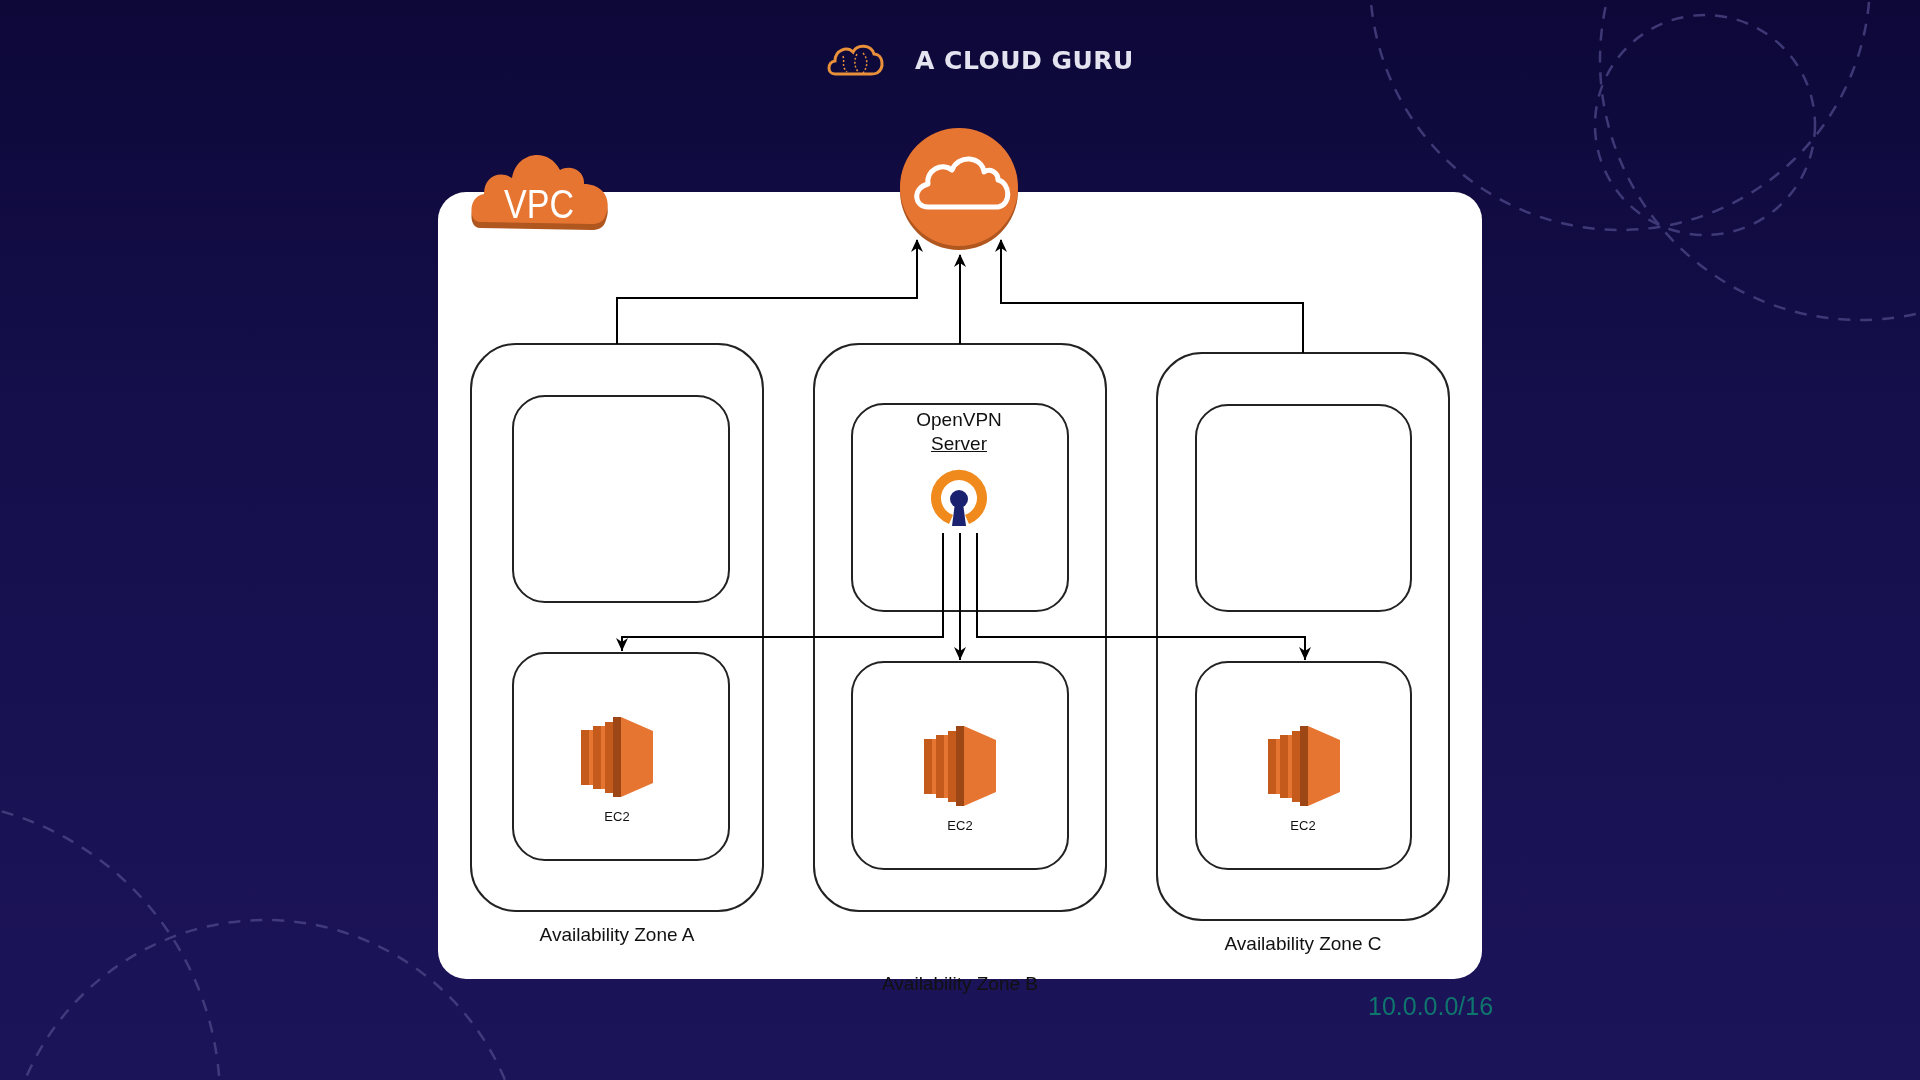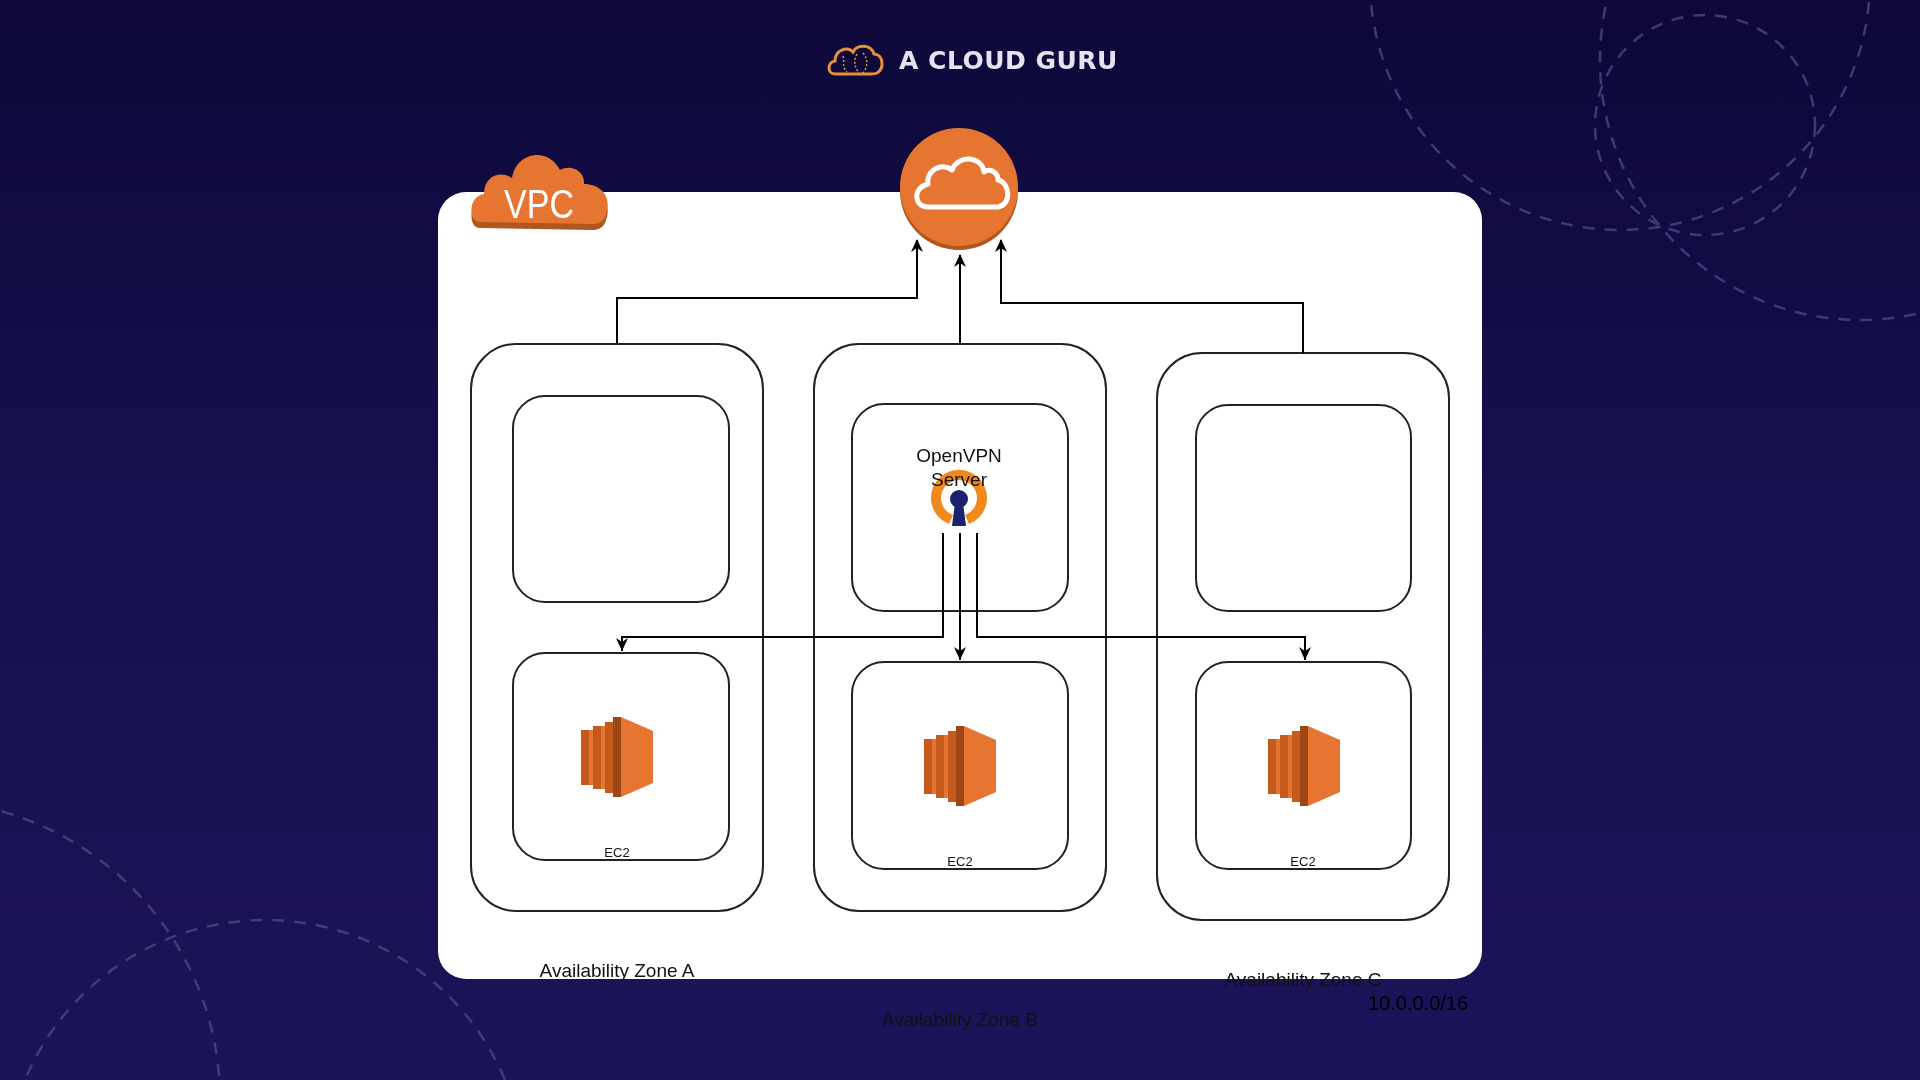--- a/index.html
+++ b/index.html
@@ -2,30 +2,30 @@
 <html><head>
 <meta charset="utf-8">
 <style>
   html, body { margin: 0; padding: 0; }
   body {
     width: 1920px; height: 1080px; overflow: hidden; position: relative;
     background: linear-gradient(180deg, #0d0838 0%, #150f4c 40%, #1c1459 100%);
     font-family: "Liberation Sans", sans-serif;
   }
   .bg-deco { position: absolute; left: 0; top: 0; width: 1920px; height: 1080px; pointer-events: none; }
-  .brand { position: absolute; left: 825px; top: 38px; height: 44px; display: flex; align-items: center; gap: 12px; }
+  .brand { position: absolute; left: 825px; top: 38px; height: 44px; display: flex; align-items: center; gap: 28px; }
   .brand-text { color: #e4e4f0; font-weight: bold; font-size: 25px; letter-spacing: 0.5px; font-family: "DejaVu Sans", sans-serif; }
   .vpc-box {
     position: absolute; left: 438px; top: 192px; width: 1044px; height: 787px;
     background: #ffffff; border-radius: 28px;
   }
   .diagram { position: absolute; left: 0; top: 0; width: 1920px; height: 1080px; }
-  .lbl { position: absolute; color: #111; font-size: 19px; text-align: center; white-space: nowrap; transform: translateX(-50%); margin-top: 36px; }
+  .lbl { position: absolute; color: #111; font-size: 19px; text-align: center; white-space: nowrap; transform: translateX(-50%); }
   .ec2-lbl { font-size: 13px; }
-  .cidr { position: absolute; left: 1368px; top: 992px; color: #000000; font-size: 20px; }
+  .cidr { position: absolute; left: 1368px; top: 992px; color: #0f766e; font-size: 25px; }
 </style>
 </head>
 <body>
 
 <svg class="bg-deco" viewBox="0 0 1920 1080">
   <g fill="none" stroke="#4b4585" stroke-width="2.5" stroke-dasharray="12 10" opacity="0.8">
     <circle cx="1620" cy="-20" r="250"></circle>
     <circle cx="1705" cy="125" r="110"></circle>
     <circle cx="1860" cy="60" r="260"></circle>
     <circle cx="-80" cy="1100" r="300"></circle>
@@ -117,21 +117,21 @@
     <rect x="8" y="13" width="4" height="55" fill="#e77532"></rect>
     <rect x="12" y="9" width="8" height="63" fill="#c45a1c"></rect>
     <rect x="20" y="9" width="4" height="63" fill="#e77532"></rect>
     <rect x="24" y="5" width="8" height="71" fill="#c45a1c"></rect>
     <polygon points="32,0 40,0 40,80 32,80" fill="#9d4616"></polygon>
     <polygon points="40,0 72,14 72,66 40,80" fill="#e77532"></polygon>
   </g>
 </svg>
 
 <div class="lbl" style="left:959px; top:409px;">OpenVPN</div>
-<div class="lbl" style="left:959px; top:433px;">Server</div>
+<div class="lbl" style="left:959px; top:433px;text-decoration:underline;">Server</div>
 
 <div class="lbl ec2-lbl" style="left:617px; top:809px;">EC2</div>
 <div class="lbl ec2-lbl" style="left:960px; top:818px;">EC2</div>
 <div class="lbl ec2-lbl" style="left:1303px; top:818px;">EC2</div>
 
 <div class="lbl" style="left:617px; top:924px;text-align:center;">Availability Zone A</div>
 <div class="lbl" style="left:960px; top:973px;">Availability Zone B</div>
 <div class="lbl" style="left:1303px; top:933px;">Availability Zone C</div>
 
 <div class="cidr">10.0.0.0/16</div>

